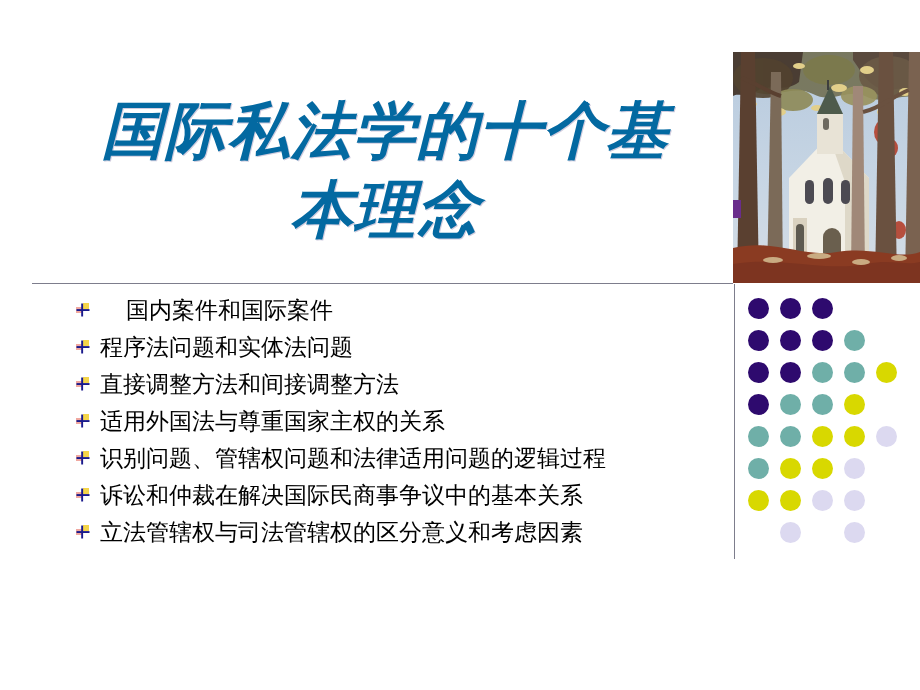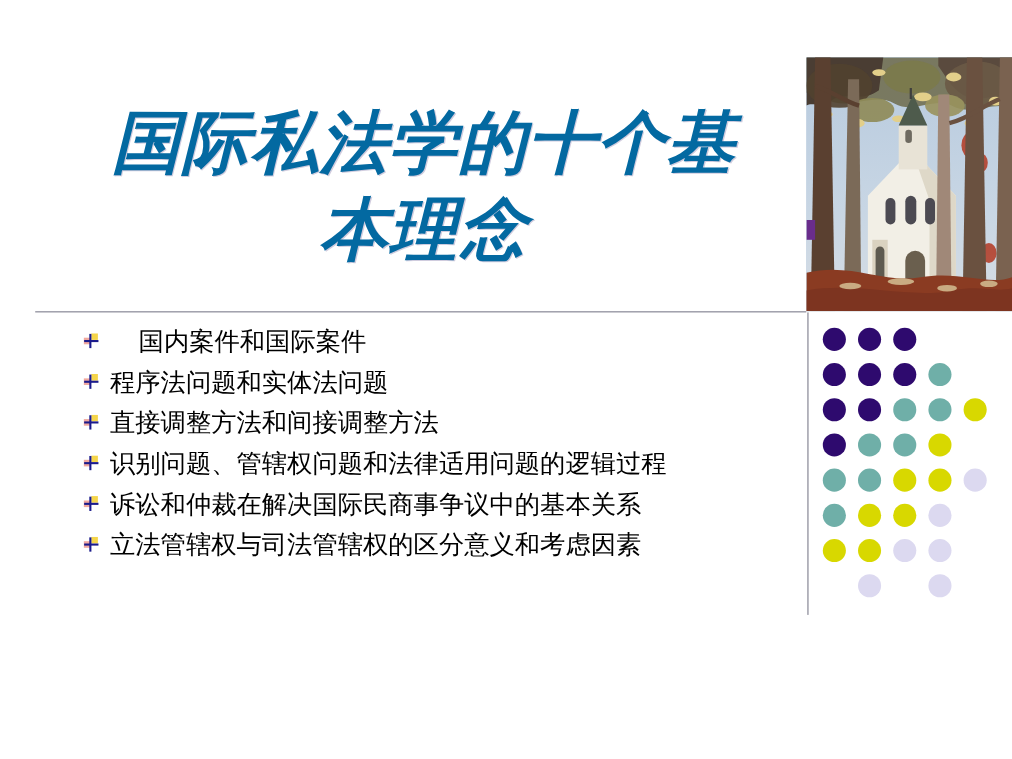--- a/index.html
+++ b/index.html
@@ -235,20 +235,31 @@
       <li class="bullet-row">
         <span class="bullet-mark">
           <svg viewBox="0 0 14 14" aria-hidden="true">
             <rect x="0" y="4" width="6" height="6" fill="#f0a8a0"></rect>
             <rect x="7" y="0" width="6" height="6" fill="#f5d54a"></rect>
             <rect x="5.2" y="0.5" width="1.9" height="13" fill="#1a1a8c"></rect>
             <rect x="0.5" y="6.1" width="13" height="1.9" fill="#1a1a8c"></rect>
           </svg>
         </span>
         <span class="bullet-text">直接调整方法和间接调整方法</span>
+      </li>
+      <li class="bullet-row">
+        <span class="bullet-mark">
+          <svg viewBox="0 0 14 14" aria-hidden="true">
+            <rect x="0" y="4" width="6" height="6" fill="#f0a8a0"></rect>
+            <rect x="7" y="0" width="6" height="6" fill="#f5d54a"></rect>
+            <rect x="5.2" y="0.5" width="1.9" height="13" fill="#1a1a8c"></rect>
+            <rect x="0.5" y="6.1" width="13" height="1.9" fill="#1a1a8c"></rect>
+          </svg>
+        </span>
+        <span class="bullet-text">适用外国法与尊重国家主权的关系</span>
       </li>
       <li class="bullet-row">
         <span class="bullet-mark">
           <svg viewBox="0 0 14 14" aria-hidden="true">
             <rect x="0" y="4" width="6" height="6" fill="#f0a8a0"></rect>
             <rect x="7" y="0" width="6" height="6" fill="#f5d54a"></rect>
             <rect x="5.2" y="0.5" width="1.9" height="13" fill="#1a1a8c"></rect>
             <rect x="0.5" y="6.1" width="13" height="1.9" fill="#1a1a8c"></rect>
           </svg>
         </span>

